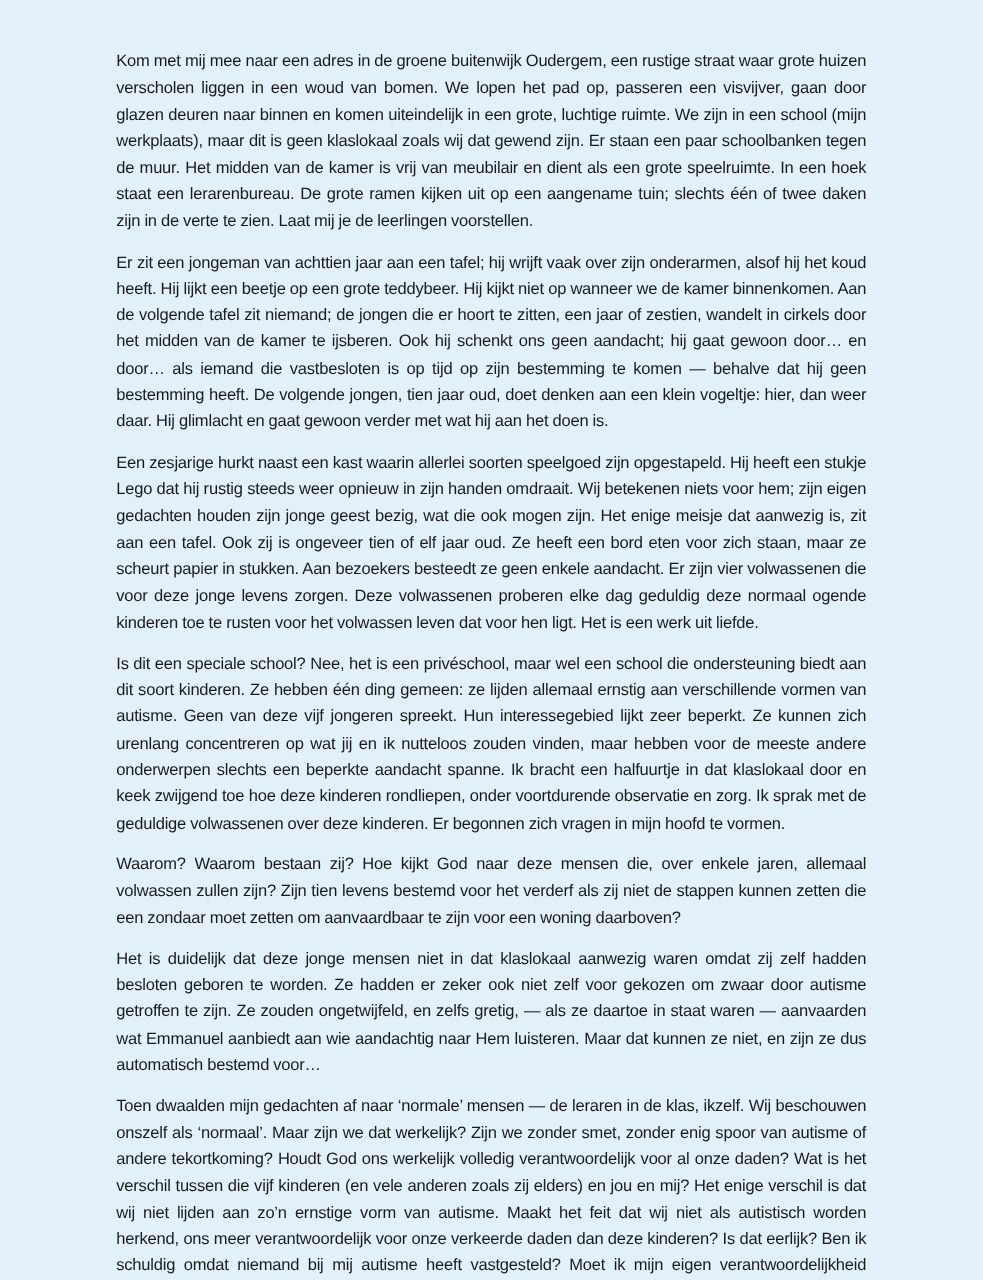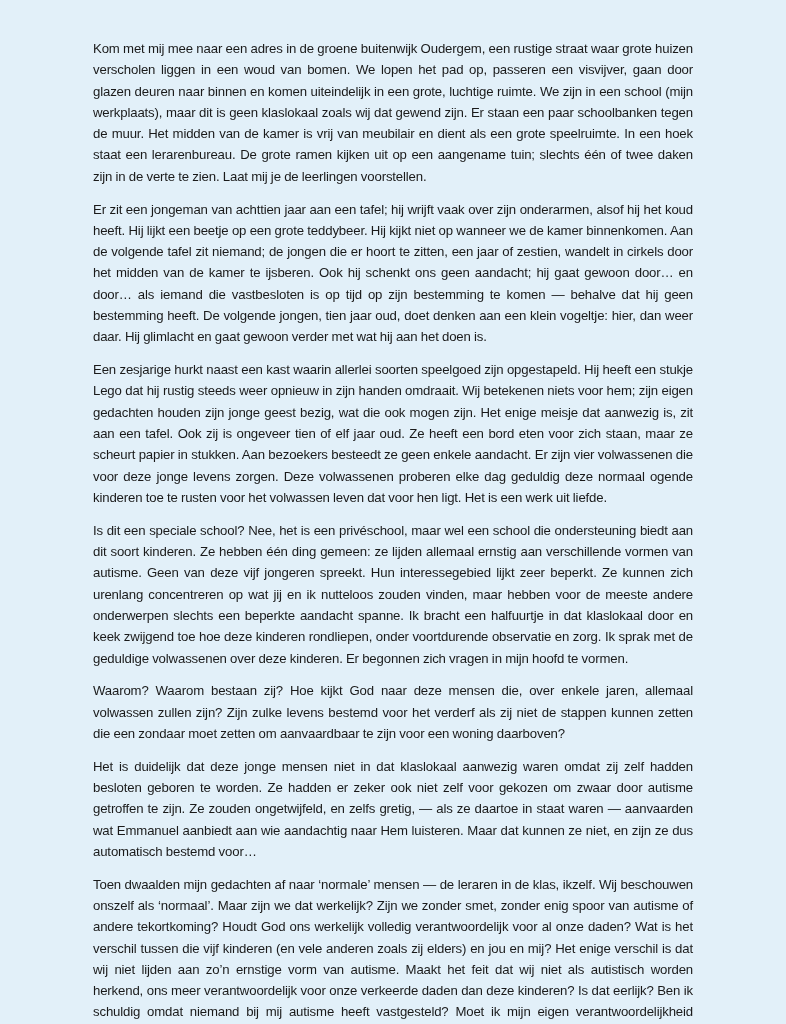--- a/index.html
+++ b/index.html
@@ -31,16 +31,16 @@
     }
   </style>
 </head>
 <body>
 
 <div class="page">
   <p class="para">Kom met mij mee naar een adres in de groene buitenwijk Oudergem, een rustige straat waar grote huizen verscholen liggen in een woud van bomen. We lopen het pad op, passeren een visvijver, gaan door glazen deuren naar binnen en komen uiteindelijk in een grote, luchtige ruimte. We zijn in een school (mijn werkplaats), maar dit is geen klaslokaal zoals wij dat gewend zijn. Er staan een paar schoolbanken tegen de muur. Het midden van de kamer is vrij van meubilair en dient als een grote speelruimte. In een hoek staat een lerarenbureau. De grote ramen kijken uit op een aangename tuin; slechts één of twee daken zijn in de verte te zien. Laat mij je de leerlingen voorstellen.</p>
   <p class="para">Er zit een jongeman van achttien jaar aan een tafel; hij wrijft vaak over zijn onderarmen, alsof hij het koud heeft. Hij lijkt een beetje op een grote teddybeer. Hij kijkt niet op wanneer we de kamer binnenkomen. Aan de volgende tafel zit niemand; de jongen die er hoort te zitten, een jaar of zestien, wandelt in cirkels door het midden van de kamer te ijsberen. Ook hij schenkt ons geen aandacht; hij gaat gewoon door… en door… als iemand die vastbesloten is op tijd op zijn bestemming te komen — behalve dat hij geen bestemming heeft. De volgende jongen, tien jaar oud, doet denken aan een klein vogeltje: hier, dan weer daar. Hij glimlacht en gaat gewoon verder met wat hij aan het doen is.</p>
   <p class="para">Een zesjarige hurkt naast een kast waarin allerlei  soorten speelgoed zijn opgestapeld. Hij heeft een stukje Lego dat hij rustig steeds weer opnieuw in zijn handen omdraait. Wij betekenen niets voor hem; zijn eigen gedachten houden zijn jonge geest bezig, wat die ook mogen zijn. Het enige meisje dat aanwezig is, zit aan een tafel. Ook zij is ongeveer tien of elf jaar oud. Ze heeft een bord eten voor zich staan, maar ze scheurt papier in stukken. Aan bezoekers besteedt ze geen enkele aandacht.  Er zijn vier volwassenen die voor deze jonge levens zorgen. Deze volwassenen proberen elke dag geduldig deze normaal ogende kinderen toe te rusten voor het volwassen leven dat voor hen ligt. Het is een werk uit liefde.</p>
   <p class="para">Is dit een speciale school? Nee, het is een privéschool, maar wel een school die ondersteuning biedt aan dit soort kinderen. Ze hebben één ding gemeen: ze lijden allemaal ernstig aan verschillende vormen van autisme. Geen van deze vijf jongeren spreekt. Hun interessegebied lijkt zeer beperkt. Ze kunnen zich urenlang concentreren op wat jij en ik nutteloos zouden vinden, maar hebben voor de meeste andere onderwerpen slechts een beperkte aandacht spanne. Ik bracht een halfuurtje in dat klaslokaal door en keek zwijgend toe hoe deze kinderen rondliepen, onder voortdurende observatie en zorg. Ik sprak met de geduldige volwassenen over deze kinderen. Er begonnen zich vragen in mijn hoofd te vormen.</p>
-  <p class="para">Waarom? Waarom bestaan zij? Hoe kijkt God naar deze mensen die, over enkele jaren, allemaal volwassen zullen zijn? Zijn zulke levens bestemd voor het verderf als zij niet de stappen kunnen zetten die een zondaar moet zetten om aanvaardbaar te zijn voor een woning daarboven?</p>
+  <p class="para">Waarom? Waarom bestaan zij? Hoe kijkt God naar deze mensen die, over enkele jaren, allemaal volwassen zullen zijn? Zijn tien levens bestemd voor het verderf als zij niet de stappen kunnen zetten die een zondaar moet zetten om aanvaardbaar te zijn voor een woning daarboven?</p>
   <p class="para">Het is duidelijk dat deze jonge mensen niet in dat klaslokaal aanwezig waren omdat zij zelf hadden besloten geboren te worden. Ze hadden er zeker ook niet zelf voor gekozen om zwaar door autisme getroffen te zijn. Ze zouden ongetwijfeld, en zelfs gretig, — als ze daartoe in staat waren — aanvaarden wat Emmanuel aanbiedt aan wie aandachtig naar Hem luisteren. Maar dat kunnen ze niet, en zijn ze dus automatisch bestemd voor…</p>
   <p class="para">Toen dwaalden mijn gedachten af naar ‘normale’ mensen — de leraren in de klas,  ikzelf. Wij beschouwen onszelf als ‘normaal’. Maar zijn we dat werkelijk? Zijn we zonder smet, zonder enig spoor van autisme of andere tekortkoming? Houdt God ons werkelijk volledig verantwoordelijk voor al onze daden? Wat is het verschil tussen die vijf kinderen (en vele anderen zoals zij elders) en jou en mij? Het enige verschil is dat wij niet lijden aan zo’n ernstige vorm van autisme. Maakt het feit dat wij niet als autistisch worden herkend, ons meer verantwoordelijk voor onze verkeerde daden dan deze kinderen? Is dat eerlijk? Ben ik schuldig omdat niemand bij mij autisme heeft vastgesteld? Moet ik mijn eigen verantwoordelijkheid dragen enkel omdat andere mensen mij als normaal beschouwen (maar wat geeft jou en mij eigenlijk het recht om over anderen te oordelen)? Zijn wij werkelijk ‘normaler’ dan deze jonge mensen?</p>
 </div>
 
 </body></html>

